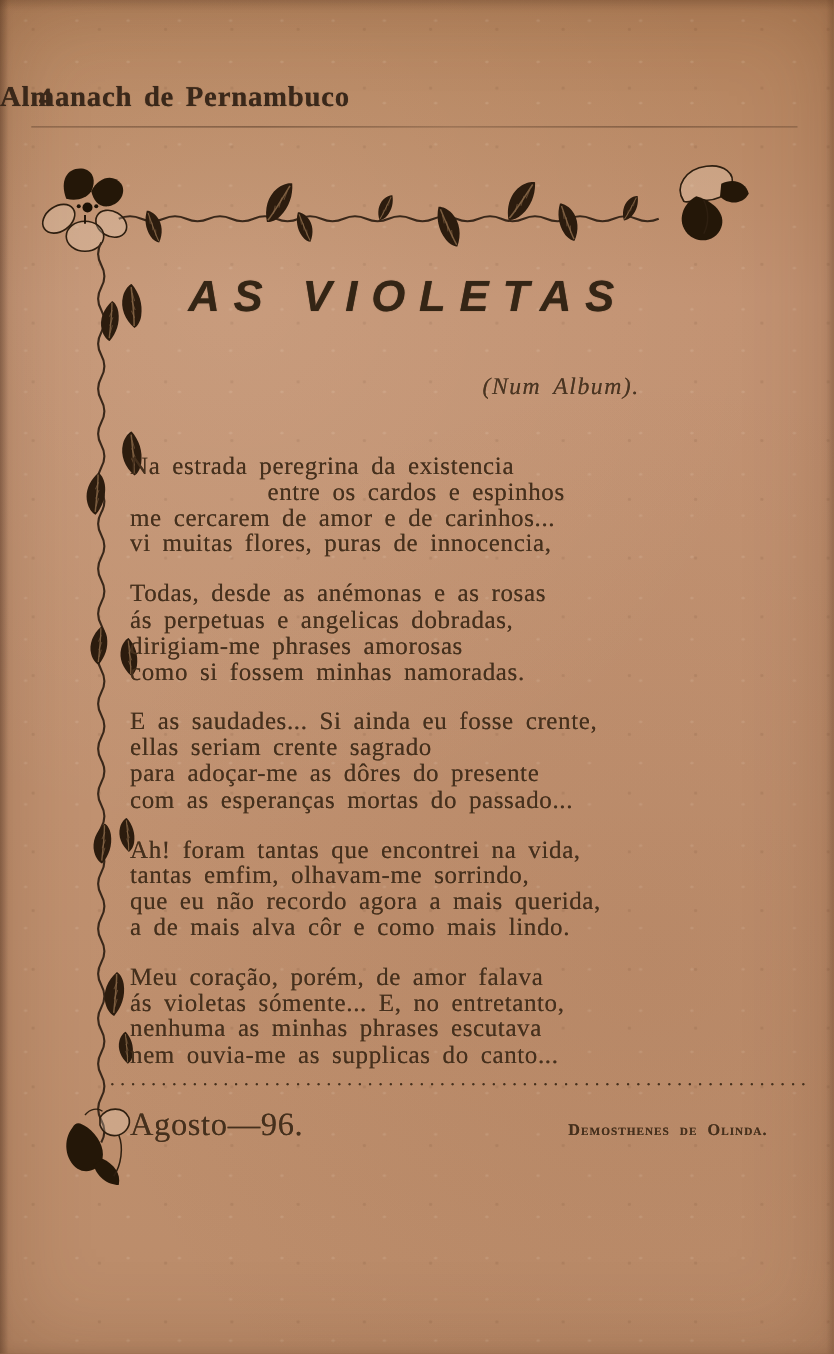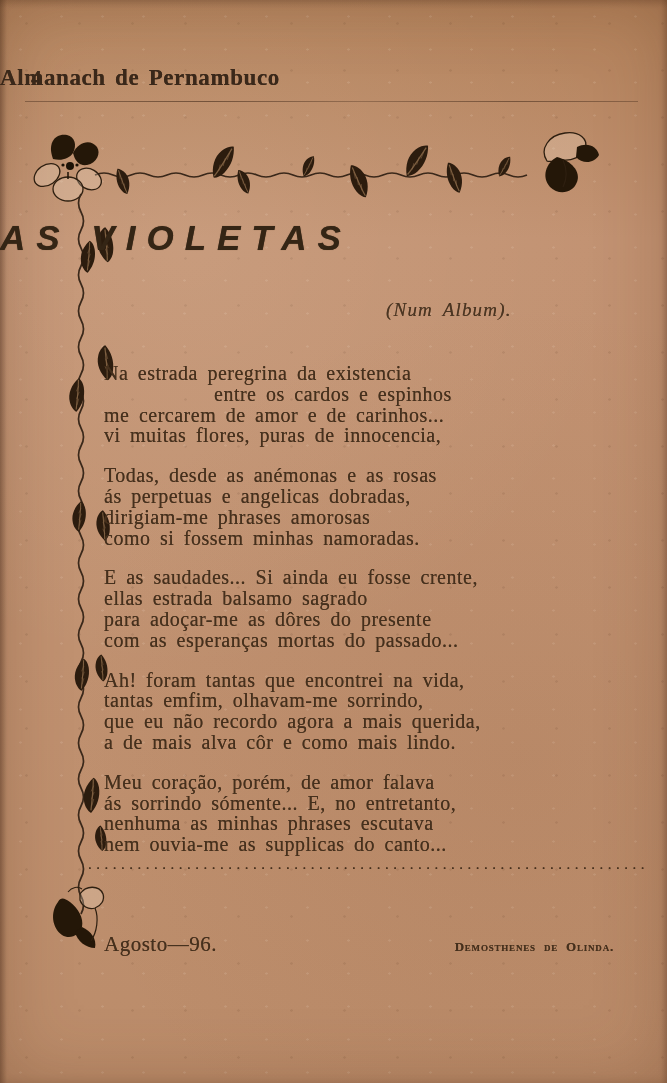--- a/index.html
+++ b/index.html
@@ -45,21 +45,21 @@
     word-spacing:3px;
     text-shadow:0 0 0.6px rgba(55,35,20,0.8);
   }
   .header-rule{
     position:absolute;left:25px;top:101px;width:613px;height:1px;
     background:linear-gradient(90deg, rgba(70,45,28,0.45), rgba(70,45,28,0.62) 30%, rgba(70,45,28,0.35) 55%, rgba(70,45,28,0.58) 80%, rgba(70,45,28,0.4));
   }
   .top-vine{position:absolute;left:25px;top:123px;}
   .left-vine{position:absolute;left:20px;top:190px;}
   .poem-title{
-    position:absolute;left:0;top:218px;width:667px;
+    position:absolute;left:0;top:218px;width:667px;text-align:center;
     padding-right:14px;box-sizing:border-box;
     font:italic 700 35px "Liberation Sans", sans-serif;
     letter-spacing:11px;color:#342515;
     text-shadow:0 0 0.7px rgba(50,35,20,0.8);
   }
   .poem-dedication{
     position:absolute;left:386px;top:299px;
     font:italic 19px "Liberation Serif", serif;
     letter-spacing:1.2px;word-spacing:4px;color:#4a3522;
     text-shadow:0 0 0.5px rgba(70,45,25,0.7);
@@ -75,21 +75,21 @@
   .outdent{margin-left:-16px !important;}
   .ellipsis-line{
     margin:2px 0 0 -16px;width:557px;height:16px;overflow:hidden;
     font-size:15px;line-height:14px;letter-spacing:4.5px;white-space:nowrap;
   }
   .coda p{margin:0;}
   .poem-footer{
     display:flex;justify-content:space-between;align-items:baseline;
     margin-top:17px;padding-right:52px;
   }
-  .poem-date{font-size:21px;margin-top:44px;}
+  .poem-date{font-size:26px;}
   .poem-author{
     font-variant:small-caps;font-weight:700;font-size:13px;letter-spacing:0.8px;
   }
   svg .outline-petal{fill:rgba(246,233,214,0.26);stroke:#2e1f10;stroke-width:1.3;}
 </style>
 </head>
 <body>
 
 <div class="page">
 
@@ -187,35 +187,35 @@
 
     <div class="stanza">
       <p>Todas, desde as anémonas e as rosas</p>
       <p>ás perpetuas e angelicas dobradas,</p>
       <p>dirigiam-me phrases amorosas</p>
       <p>como si fossem minhas namoradas.</p>
     </div>
 
     <div class="stanza">
       <p>E as saudades... Si ainda eu fosse crente,</p>
-      <p>ellas estrada balsamo sagrado</p>
+      <p>ellas seriam crente sagrado</p>
       <p>para adoçar-me as dôres do presente</p>
       <p>com as esperanças mortas do passado...</p>
     </div>
 
     <div class="stanza">
       <p>Ah! foram tantas que encontrei na vida,</p>
       <p>tantas emfim, olhavam-me sorrindo,</p>
       <p>que eu não recordo agora a mais querida,</p>
       <p>a de mais alva côr e como mais lindo.</p>
     </div>
 
     <div class="stanza" style="margin-bottom:0;">
       <p>Meu coração, porém, de amor falava</p>
-      <p>ás sorrindo sómente... E, no entretanto,</p>
+      <p>ás violetas sómente... E, no entretanto,</p>
       <p>nenhuma as minhas phrases escutava</p>
       <p>nem ouvia-me as supplicas do canto...</p>
     </div>
 
     <div class="ellipsis-line">................................................................................</div>
 
 
     <div class="poem-footer">
       <span class="poem-date">Agosto—96.</span>
       <span class="poem-author">Demosthenes de Olinda.</span>

